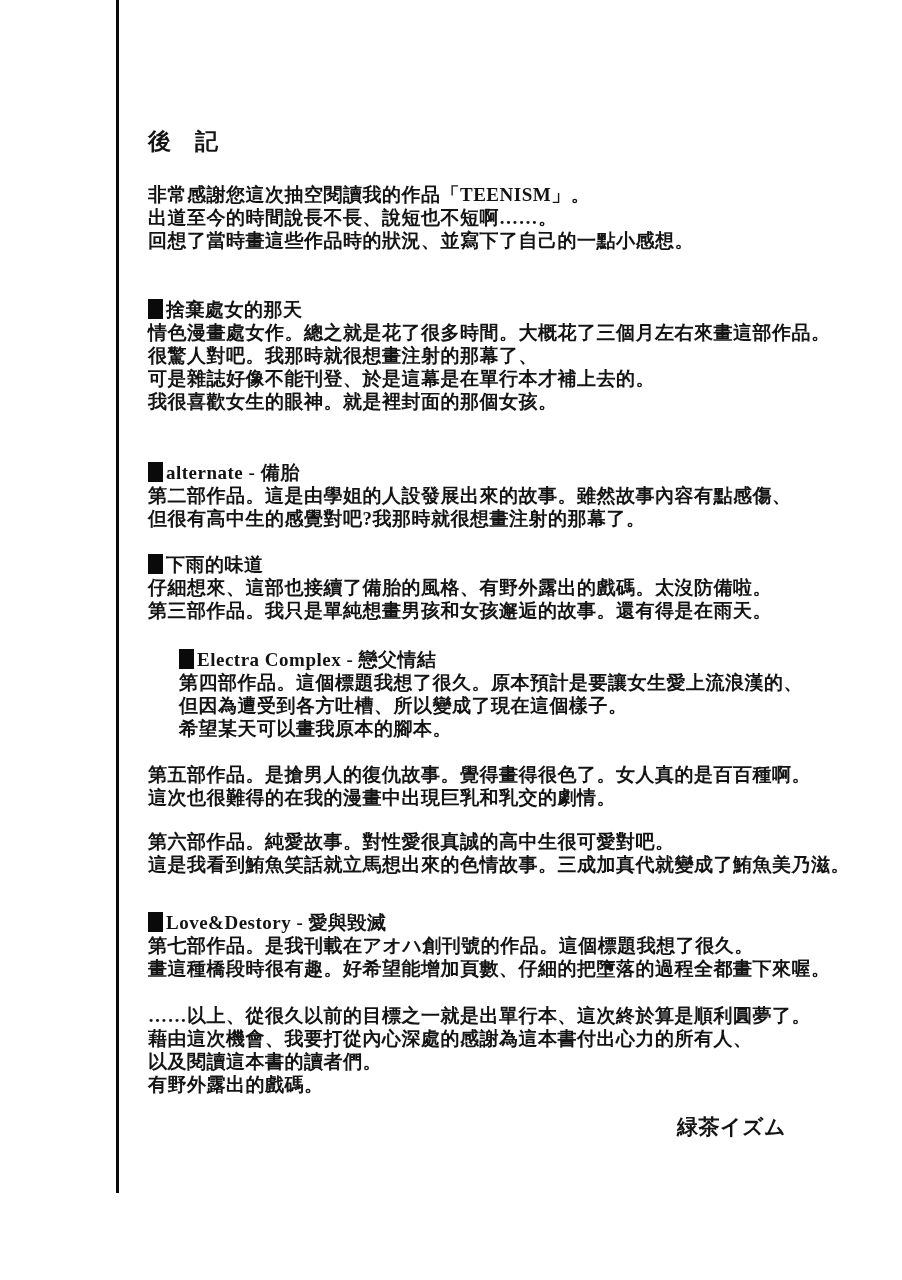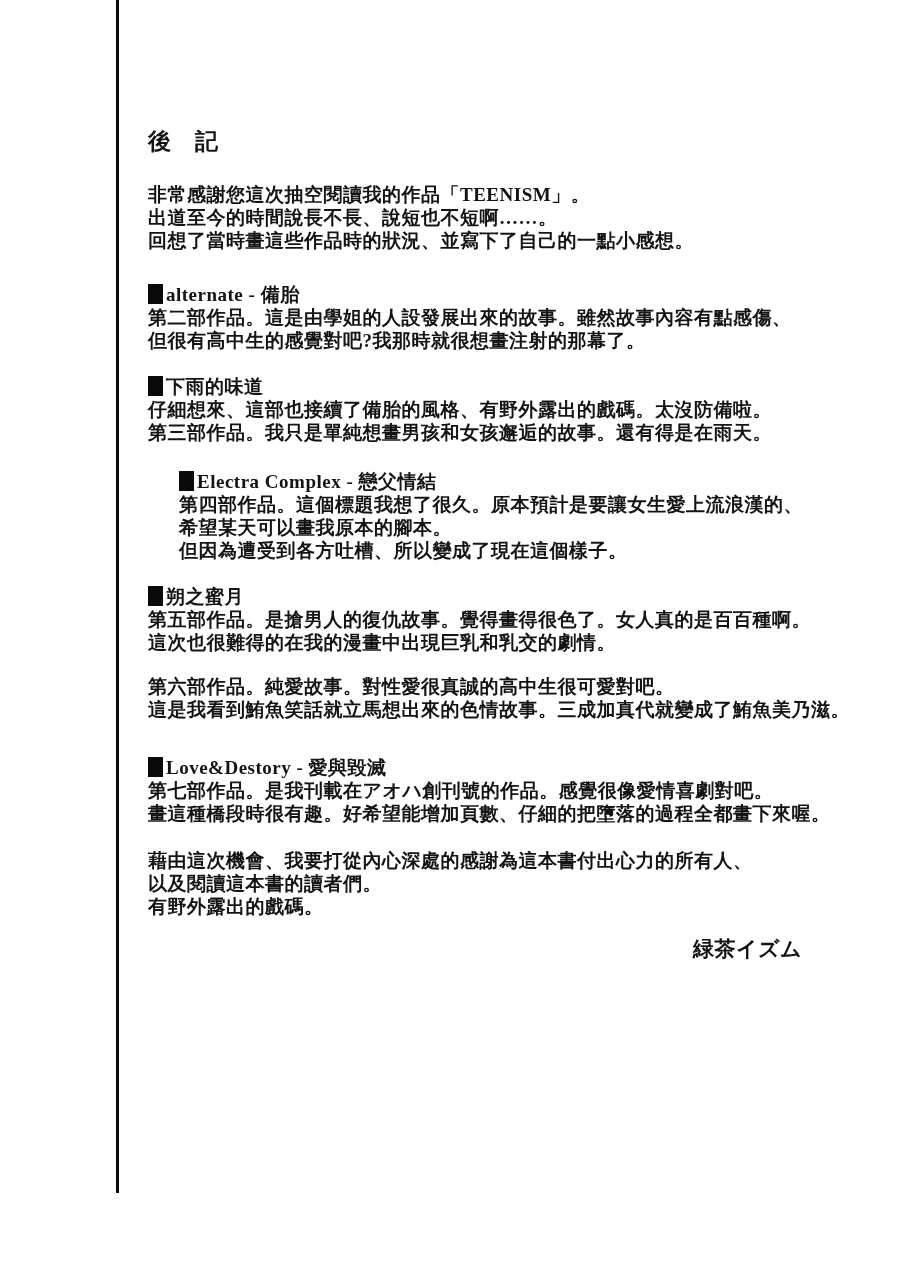--- a/index.html
+++ b/index.html
@@ -38,42 +38,42 @@
     margin: 0;
     margin-top: 127px;
     font-size: 23px;
     line-height: 29px;
     font-weight: bold;
   }
   .para { margin: 0; }
   .para div { white-space: nowrap; }
   .intro   { margin-top: 27px; }
   .sec1    { margin-top: 46px; }
-  .sec2    { margin-top: 31px; }
+  .sec2    { margin-top: 48px; }
   .sec3    { margin-top: 23px; }
   .sec4    { margin-top: 26px; margin-left: 31px; }
   .sec5    { margin-top: 23px; }
   .sec6    { margin-top: 21px; }
   .sec7    { margin-top: 35px; }
   .closing { margin-top: 24px; }
   .sec-head {
     white-space: nowrap;
     font-weight: bold;
   }
   .bullet {
     display: inline-block;
     width: 15px;
     height: 20px;
     background: #0a0a0a;
     margin-right: 3px;
     vertical-align: -3px;
   }
   .signature {
     margin-top: 18px;
-    margin-right: 48px;
+    margin-right: 64px;
     text-align: right;
     font-size: 21px;
     line-height: 26px;
     font-weight: bold;
   }
 </style>
 </head>
 <body>
 
 <div class="page">
@@ -82,58 +82,65 @@
   <div class="content">
 
     <h1 class="doc-title">後　記</h1>
 
     <div class="para intro">
       <div>非常感謝您這次抽空閱讀我的作品「TEENISM」。</div>
       <div>出道至今的時間說長不長、說短也不短啊……。</div>
       <div>回想了當時畫這些作品時的狀況、並寫下了自己的一點小感想。</div>
     </div>
 
+    <div class="para sec1">
+      <div class="sec-head"><span class="bullet"></span><span>捨棄處女的那天</span></div>
+      <div>情色漫畫處女作。總之就是花了很多時間。大概花了三個月左右來畫這部作品。</div>
+      <div>很驚人對吧。我那時就很想畫注射的那幕了、</div>
+      <div>可是雜誌好像不能刊登、於是這幕是在單行本才補上去的。</div>
+      <div>我很喜歡女生的眼神。就是裡封面的那個女孩。</div>
+    </div>
 
     <div class="para sec2">
       <div class="sec-head"><span class="bullet"></span><span>alternate - 備胎</span></div>
       <div>第二部作品。這是由學姐的人設發展出來的故事。雖然故事內容有點感傷、</div>
       <div>但很有高中生的感覺對吧?我那時就很想畫注射的那幕了。</div>
     </div>
 
     <div class="para sec3">
       <div class="sec-head"><span class="bullet"></span><span>下雨的味道</span></div>
       <div>仔細想來、這部也接續了備胎的風格、有野外露出的戲碼。太沒防備啦。</div>
       <div>第三部作品。我只是單純想畫男孩和女孩邂逅的故事。還有得是在雨天。</div>
     </div>
 
     <div class="para sec4">
       <div class="sec-head"><span class="bullet"></span><span>Electra Complex - 戀父情結</span></div>
       <div>第四部作品。這個標題我想了很久。原本預計是要讓女生愛上流浪漢的、</div>
+      <div>但因為遭受到各方吐槽、所以變成了現在這個樣子。</div>
       <div>希望某天可以畫我原本的腳本。</div>
-      <div>但因為遭受到各方吐槽、所以變成了現在這個樣子。</div>
     </div>
 
     <div class="para sec5">
-      <div class="sec-head"><span class="bullet"></span><span>朔之蜜月</span></div>
       <div>第五部作品。是搶男人的復仇故事。覺得畫得很色了。女人真的是百百種啊。</div>
       <div>這次也很難得的在我的漫畫中出現巨乳和乳交的劇情。</div>
     </div>
 
     <div class="para sec6">
       <div>第六部作品。純愛故事。對性愛很真誠的高中生很可愛對吧。</div>
       <div>這是我看到鮪魚笑話就立馬想出來的色情故事。三成加真代就變成了鮪魚美乃滋。</div>
     </div>
 
     <div class="para sec7">
       <div class="sec-head"><span class="bullet"></span><span>Love&amp;Destory - 愛與毀滅</span></div>
-      <div>第七部作品。是我刊載在アオハ創刊號的作品。感覺很像愛情喜劇對吧。</div>
+      <div>第七部作品。是我刊載在アオハ創刊號的作品。這個標題我想了很久。</div>
       <div>畫這種橋段時很有趣。好希望能增加頁數、仔細的把墮落的過程全都畫下來喔。</div>
     </div>
 
     <div class="para closing">
+      <div>……以上、從很久以前的目標之一就是出單行本、這次終於算是順利圓夢了。</div>
       <div>藉由這次機會、我要打從內心深處的感謝為這本書付出心力的所有人、</div>
       <div>以及閱讀這本書的讀者們。</div>
       <div>有野外露出的戲碼。</div>
     </div>
 
     <div class="signature">緑茶イズム</div>
 
   </div>
 </div>
 

